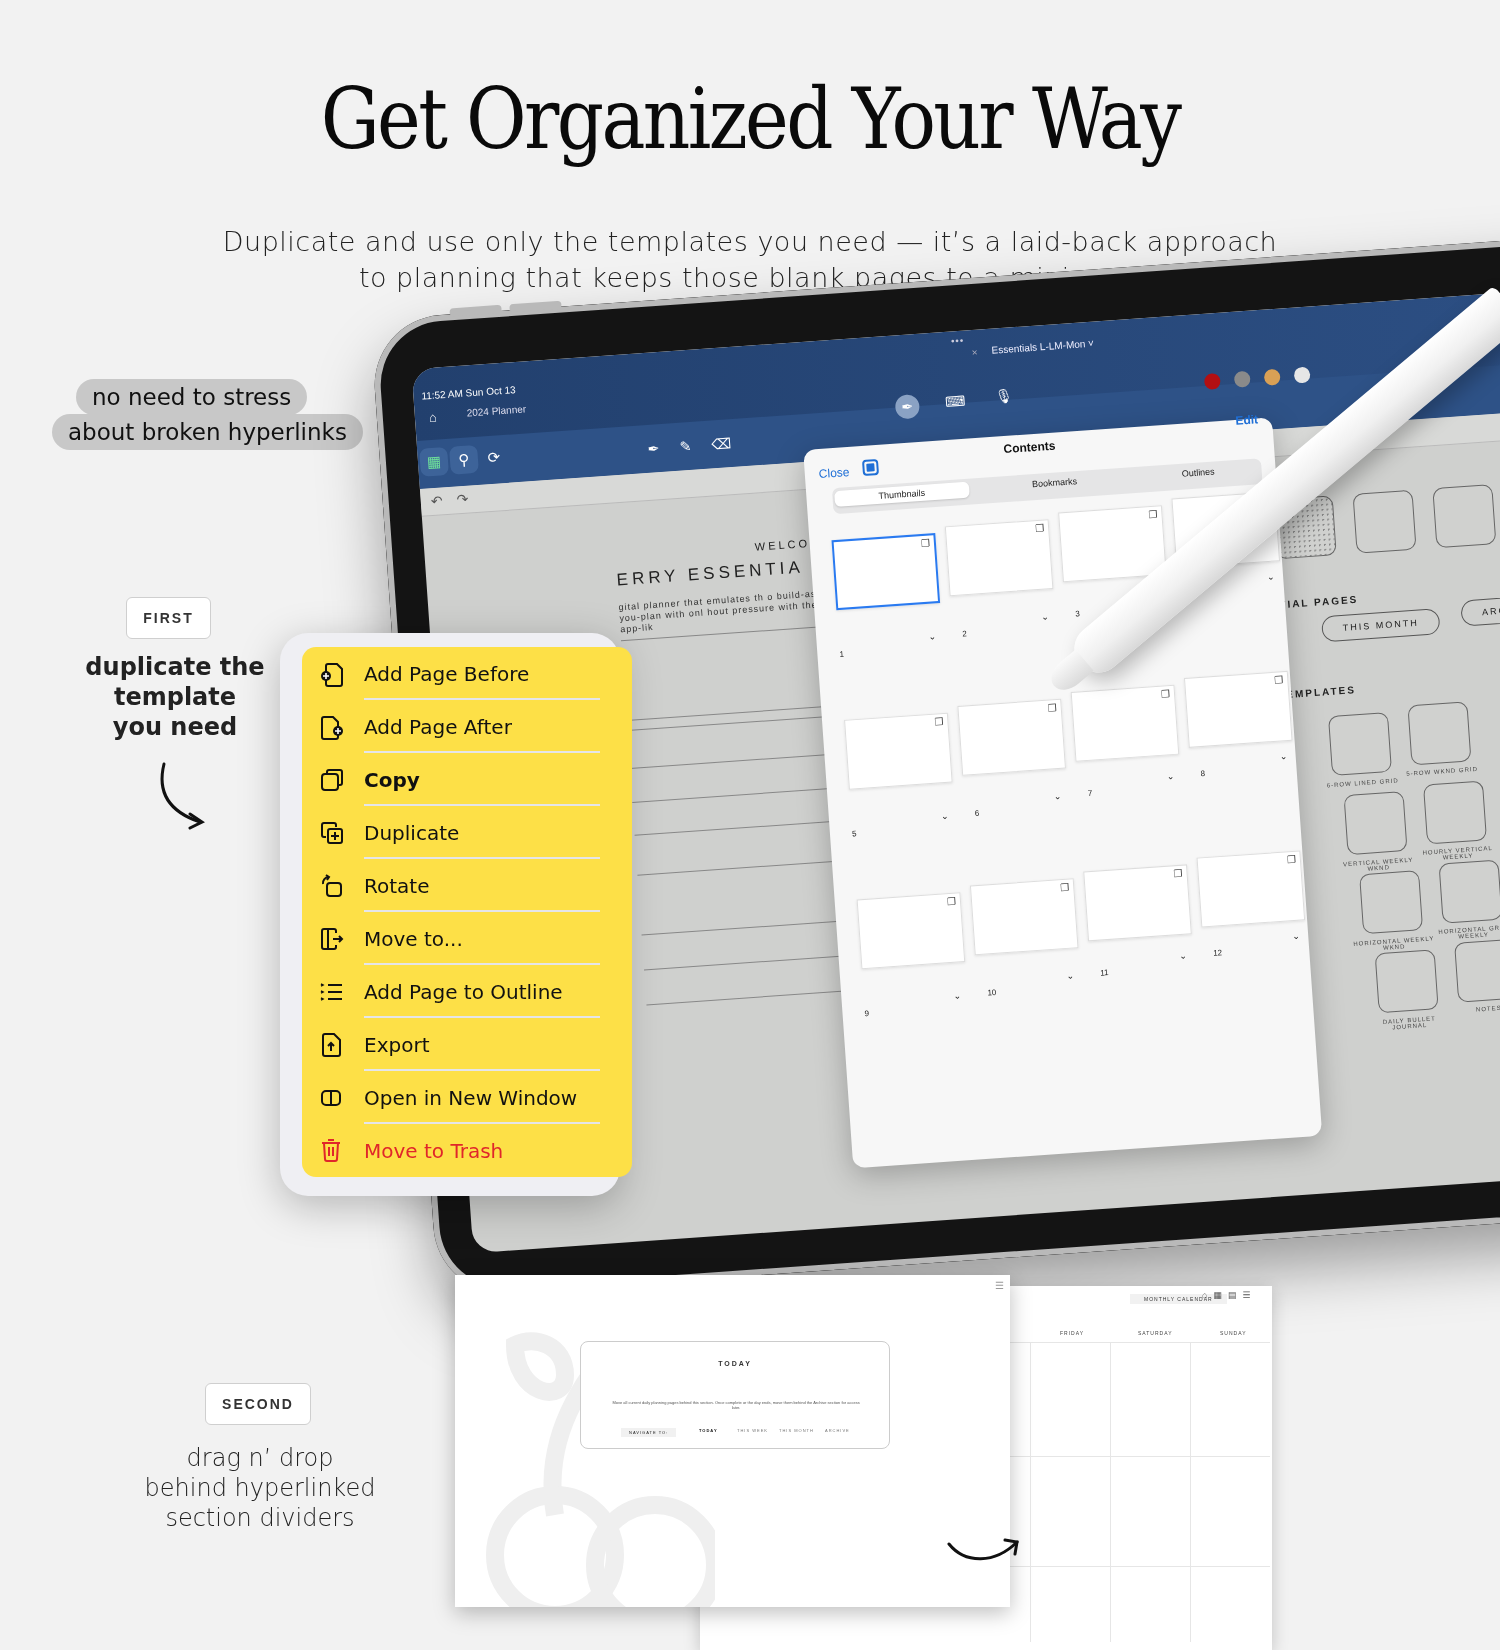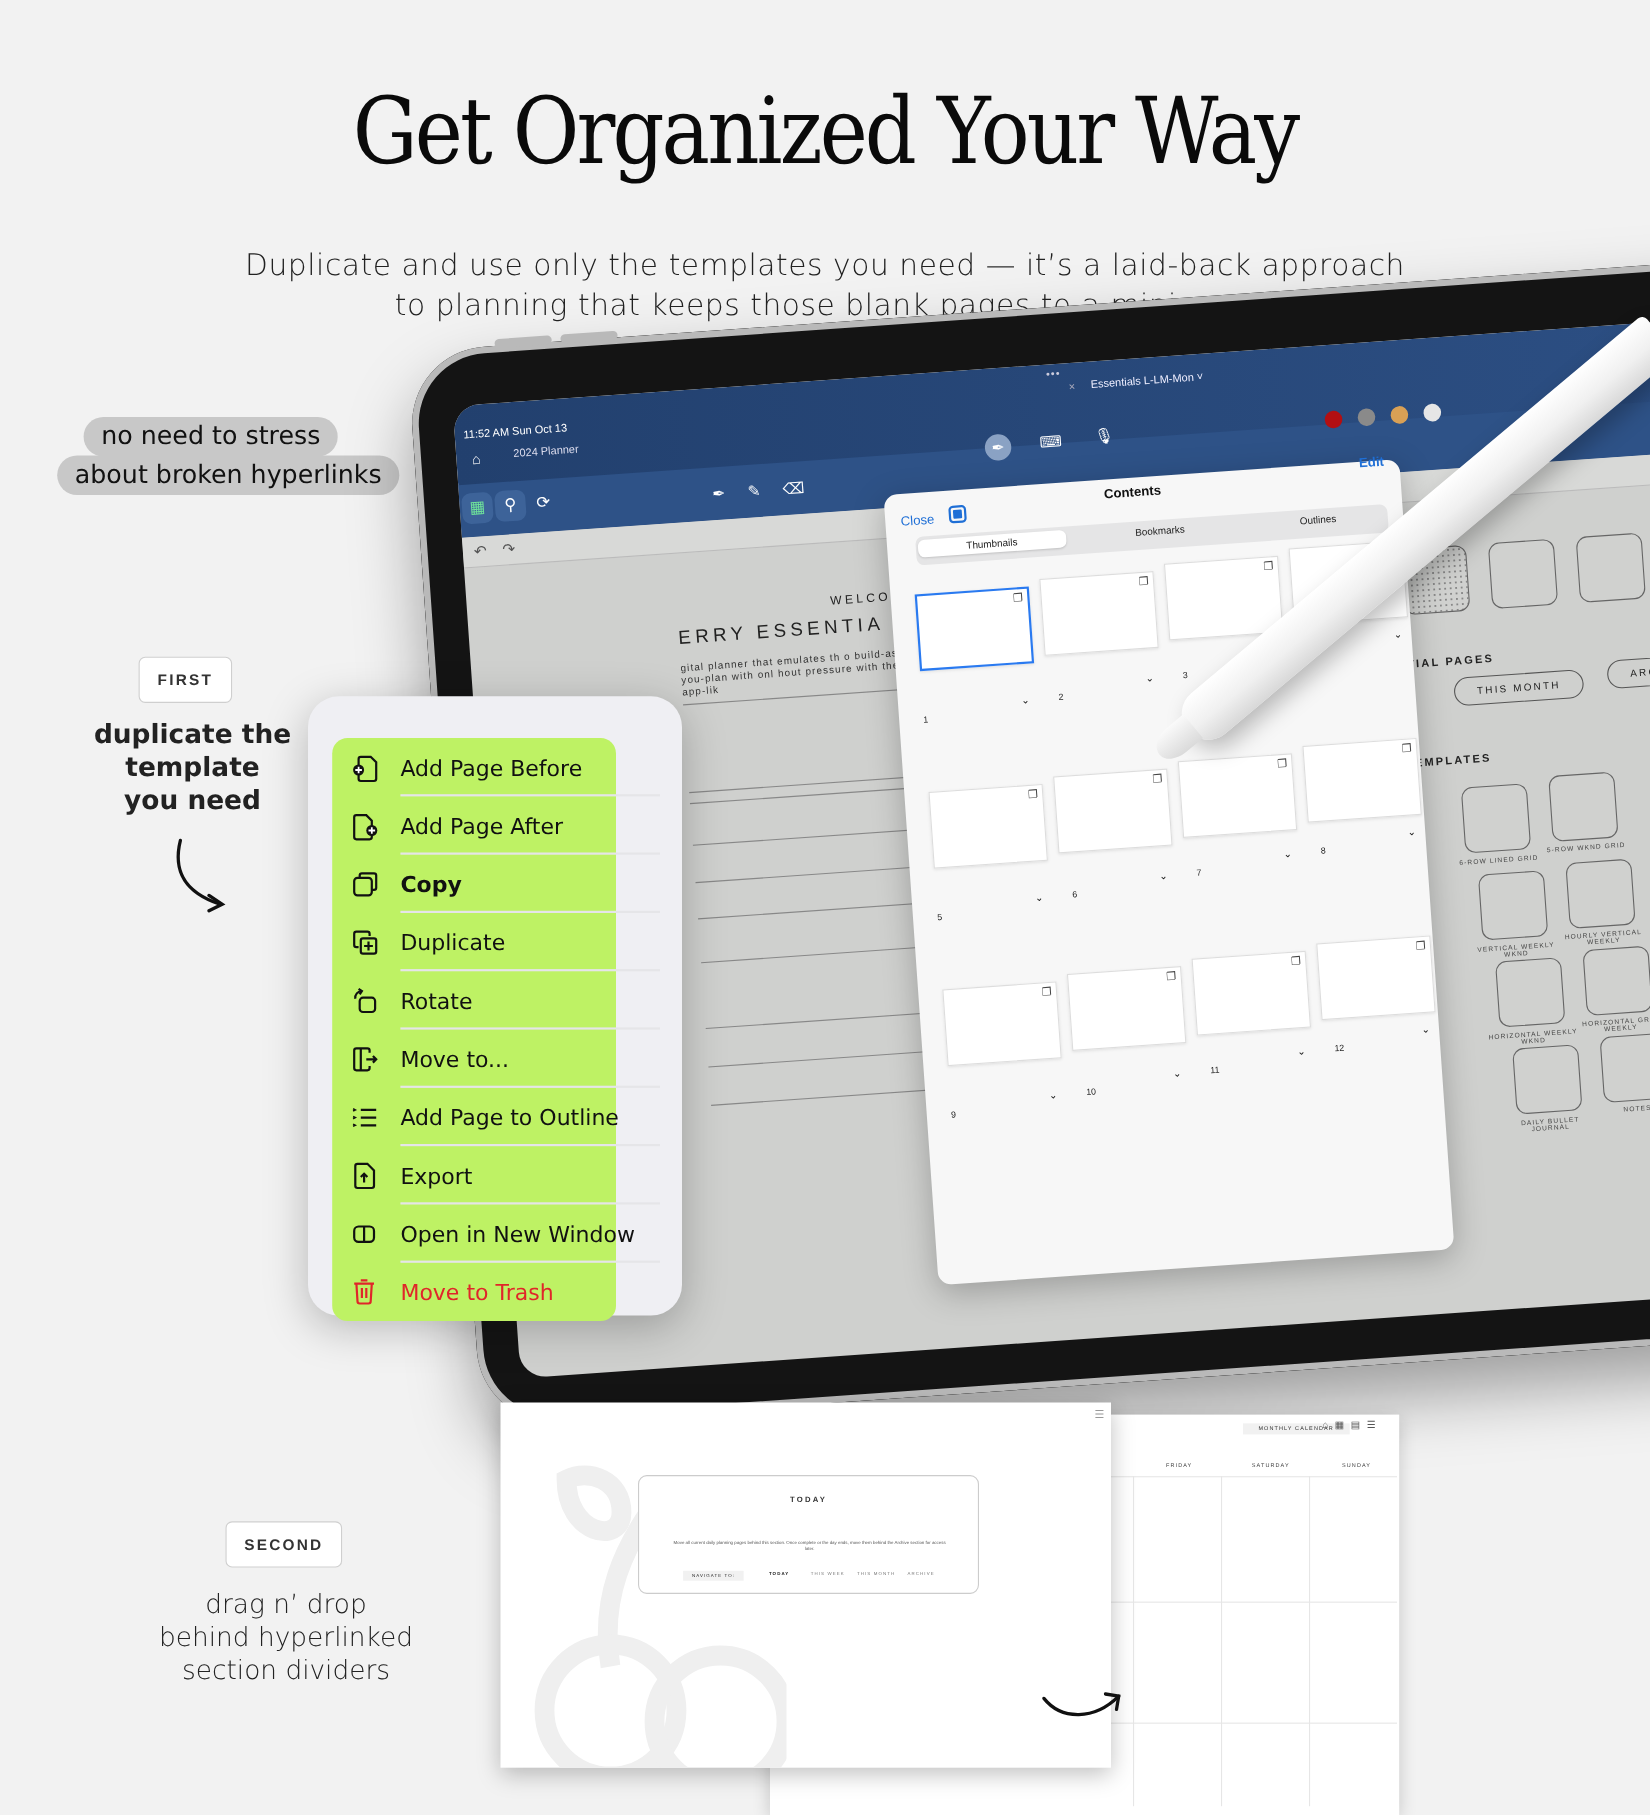--- a/index.html
+++ b/index.html
@@ -104,22 +104,22 @@
     box-shadow: 0 10px 20px rgba(0,0,0,0.25);
   }
   .pencil-tip { position: absolute; left: -34px; top: 10px; width: 40px; height: 28px;
     background: linear-gradient(180deg,#fafafa,#dadada); border-radius: 50% 0 0 50%; }
   
   .menu-outer {
     position: absolute; left: 280px; top: 633px; width: 340px; height: 563px;
     background: #efeff3; border-radius: 28px; box-shadow: 0 10px 40px rgba(0,0,0,0.25);
   }
   .menu-inner {
-    position: absolute; left: 22px; top: 14px; width: 258px; height: 530px;
-    background: #bef264; border-radius: 14px; margin-top: 24px;
+    position: absolute; left: 22px; top: 14px; width: 330px; height: 530px;
+    background: #fde047; border-radius: 14px;
   }
   .menu-item {
     position: absolute; left: 0; width: 298px; height: 53px; cursor: pointer;
   }
   .menu-item .mi-icon { position: absolute; left: 16px; top: 13px; width: 28px; height: 28px; }
   .menu-item .mi-label { position: absolute; left: 62px; top: 15px; font-size: 20px; color: #111; font-family: "DejaVu Sans", sans-serif; }
   .menu-item .mi-sep { position: absolute; left: 62px; right: 0; bottom: 0; height: 2px; background: #e5e5e8; }
   .menu-item.danger .mi-label { color: #e0262a; }
   
   .calendar-page {

